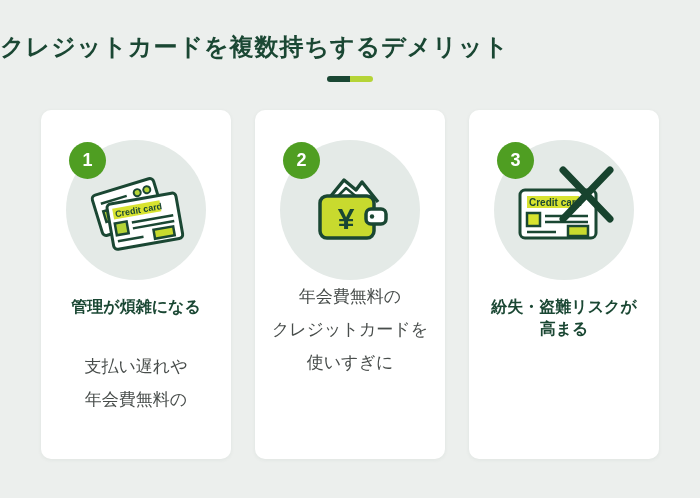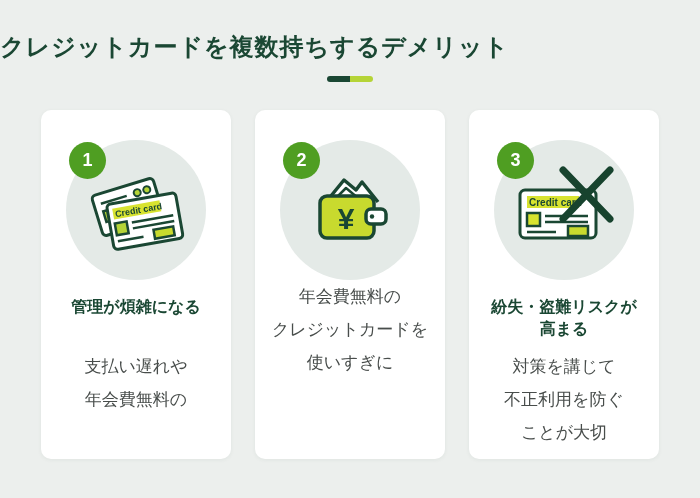--- a/index.html
+++ b/index.html
@@ -166,20 +166,15 @@
         <line x1="15" y1="70" x2="44" y2="70" stroke="#1a4733" stroke-width="2.5"></line>
         <rect x="56" y="64" width="20" height="10" fill="#c8da2e" stroke="#1a4733" stroke-width="2.5"></rect>
         <g>
           <line x1="51" y1="8" x2="98" y2="57" stroke="#17432e" stroke-width="7" stroke-linecap="round"></line>
           <line x1="98" y1="8" x2="51" y2="57" stroke="#17432e" stroke-width="7" stroke-linecap="round"></line>
         </g>
       </svg>
     </div>
     <div class="card-heading">紛失・盗難リスクが
 高まる</div>
-    <div class="card-body">
-      <div>対策を講じて</div>
-      <div>不正利用を防ぐ</div>
-      <div>ことが大切</div>
-    </div>
   </div>
 
 </div>
 
 </body></html>

